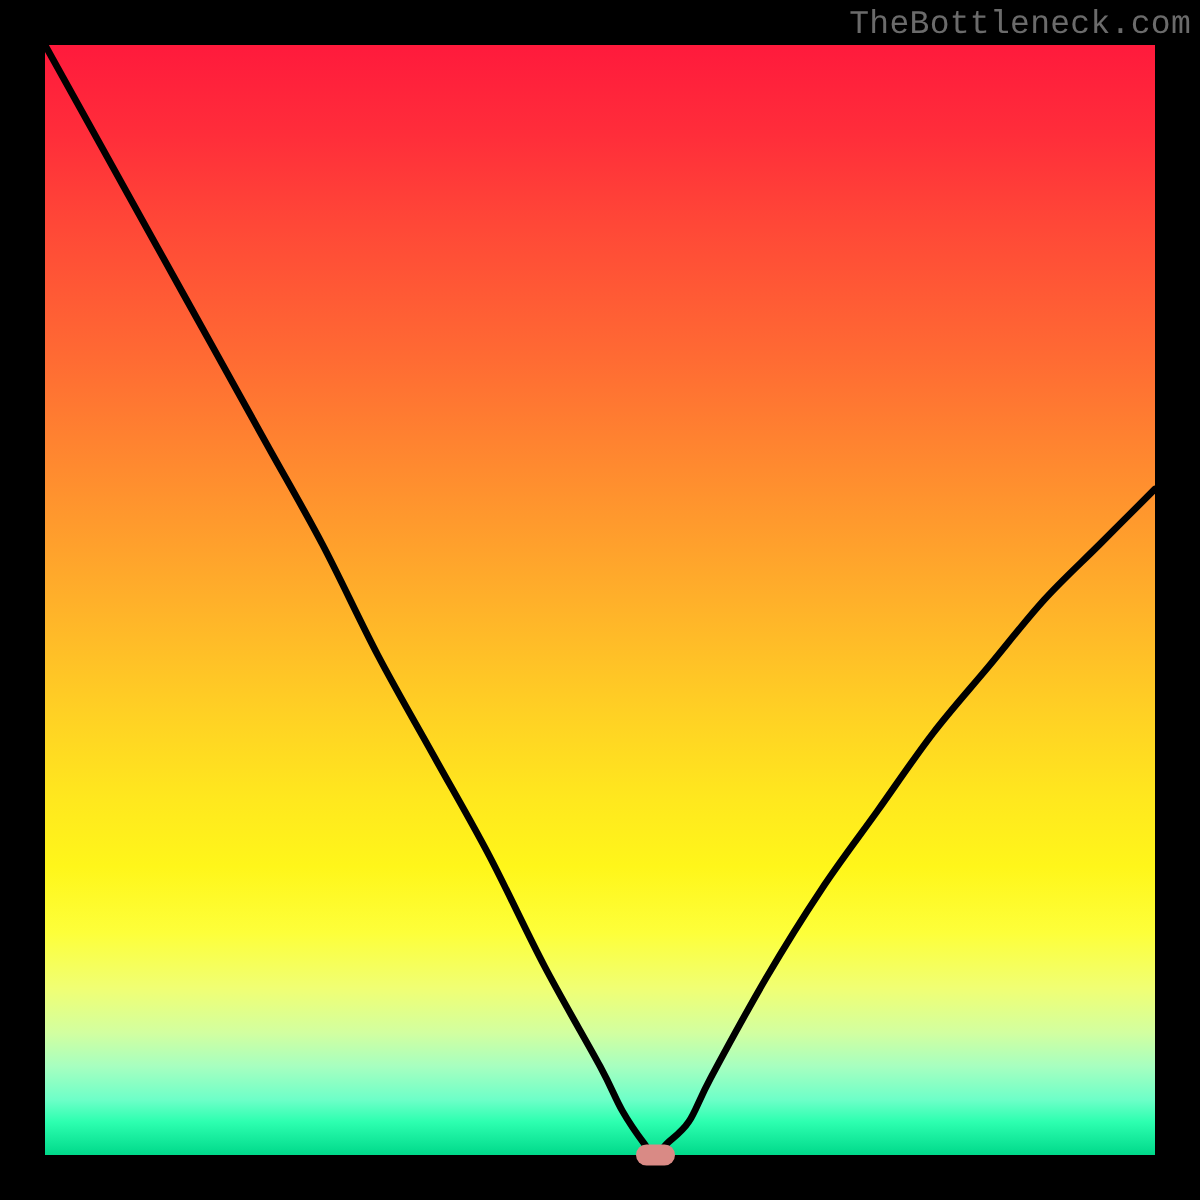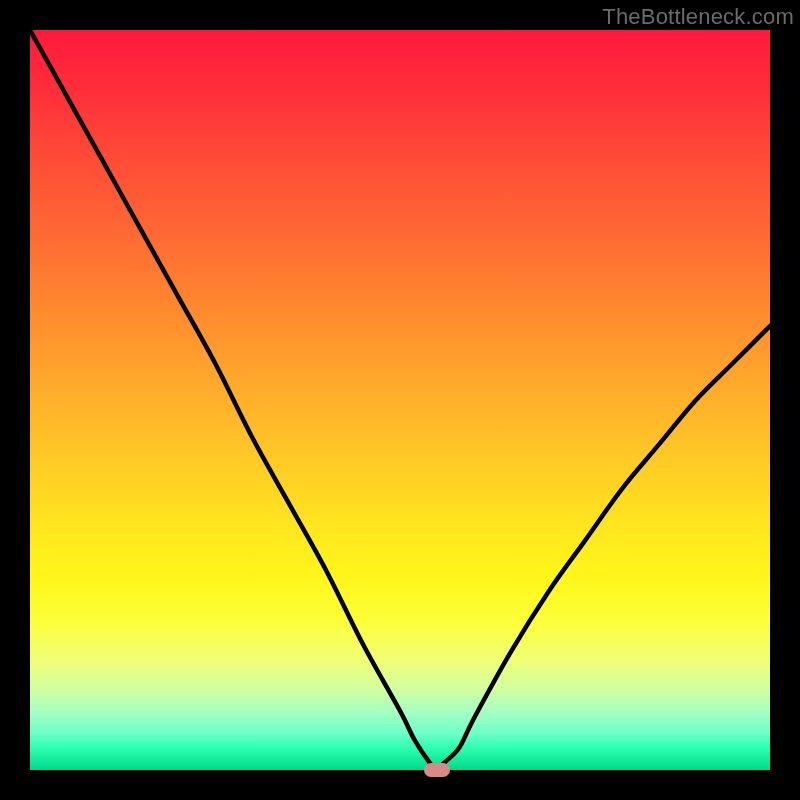--- a/index.html
+++ b/index.html
@@ -44,21 +44,21 @@
   .plot-area svg {
     position: absolute;
     left: 0;
     top: 0;
   }
   .watermark {
     position: absolute;
     top: 4px;
     right: 6px;
     color: #6b6b6b;
-    font-family: Liberation Sans, sans-serif;
+    font-family: Liberation Mono, monospace;
     font-size: 22px;
     letter-spacing: 0.2px;
     user-select: none;
   }
   .marker {
     position: absolute;
     width: 26px;
     height: 14px;
     background: #d98a85;
     border-radius: 7px;

